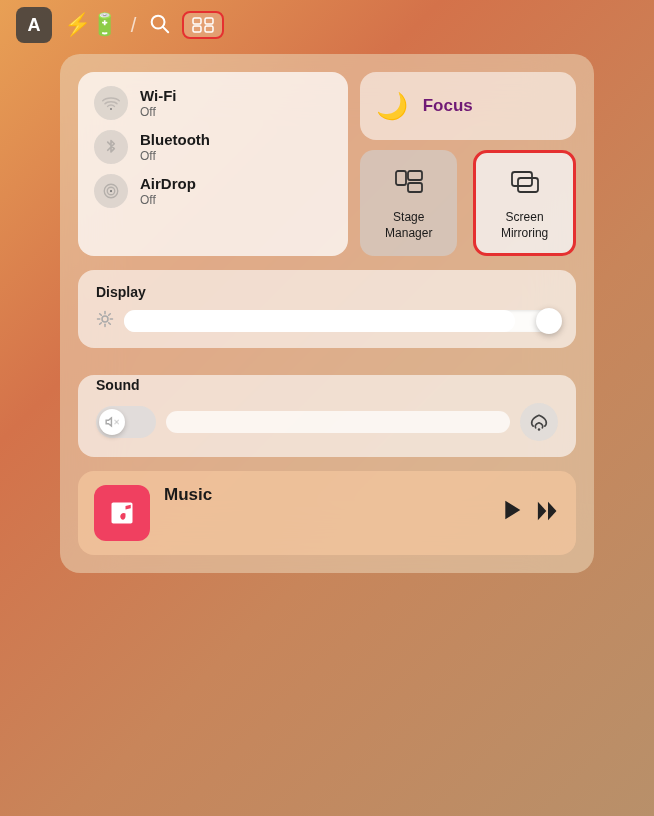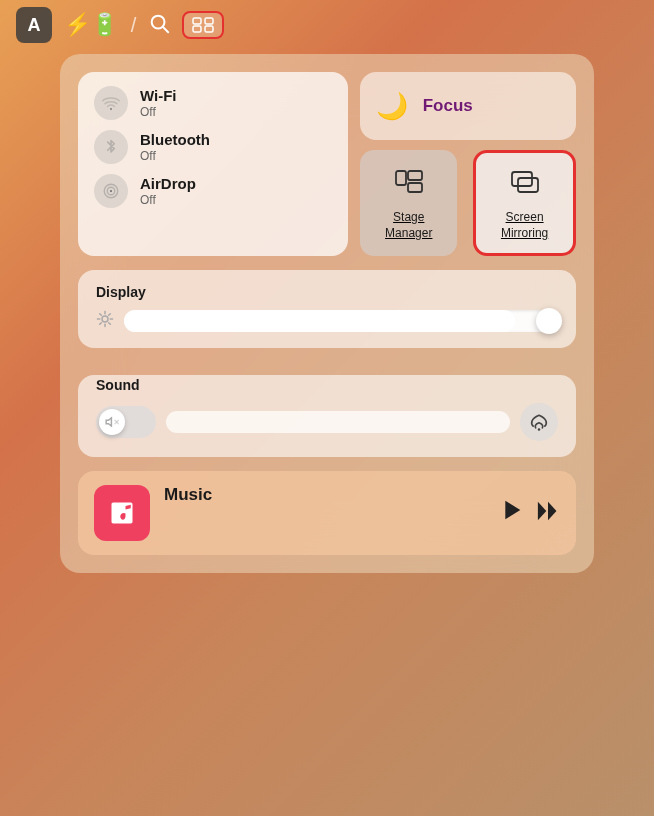--- a/index.html
+++ b/index.html
@@ -179,21 +179,20 @@
     .focus-label {
       font-size: 17px;
       font-weight: 600;
       color: #701a75;
     }
 
     
     .bottom-buttons {
       display: flex;
       gap: 16px;
-      text-decoration: underline;
     }
 
     .stage-manager-btn {
       flex: 1;
       background: rgba(210,210,210,0.6);
       border-radius: 14px;
       display: flex;
       flex-direction: column;
       align-items: center;
       justify-content: center;

